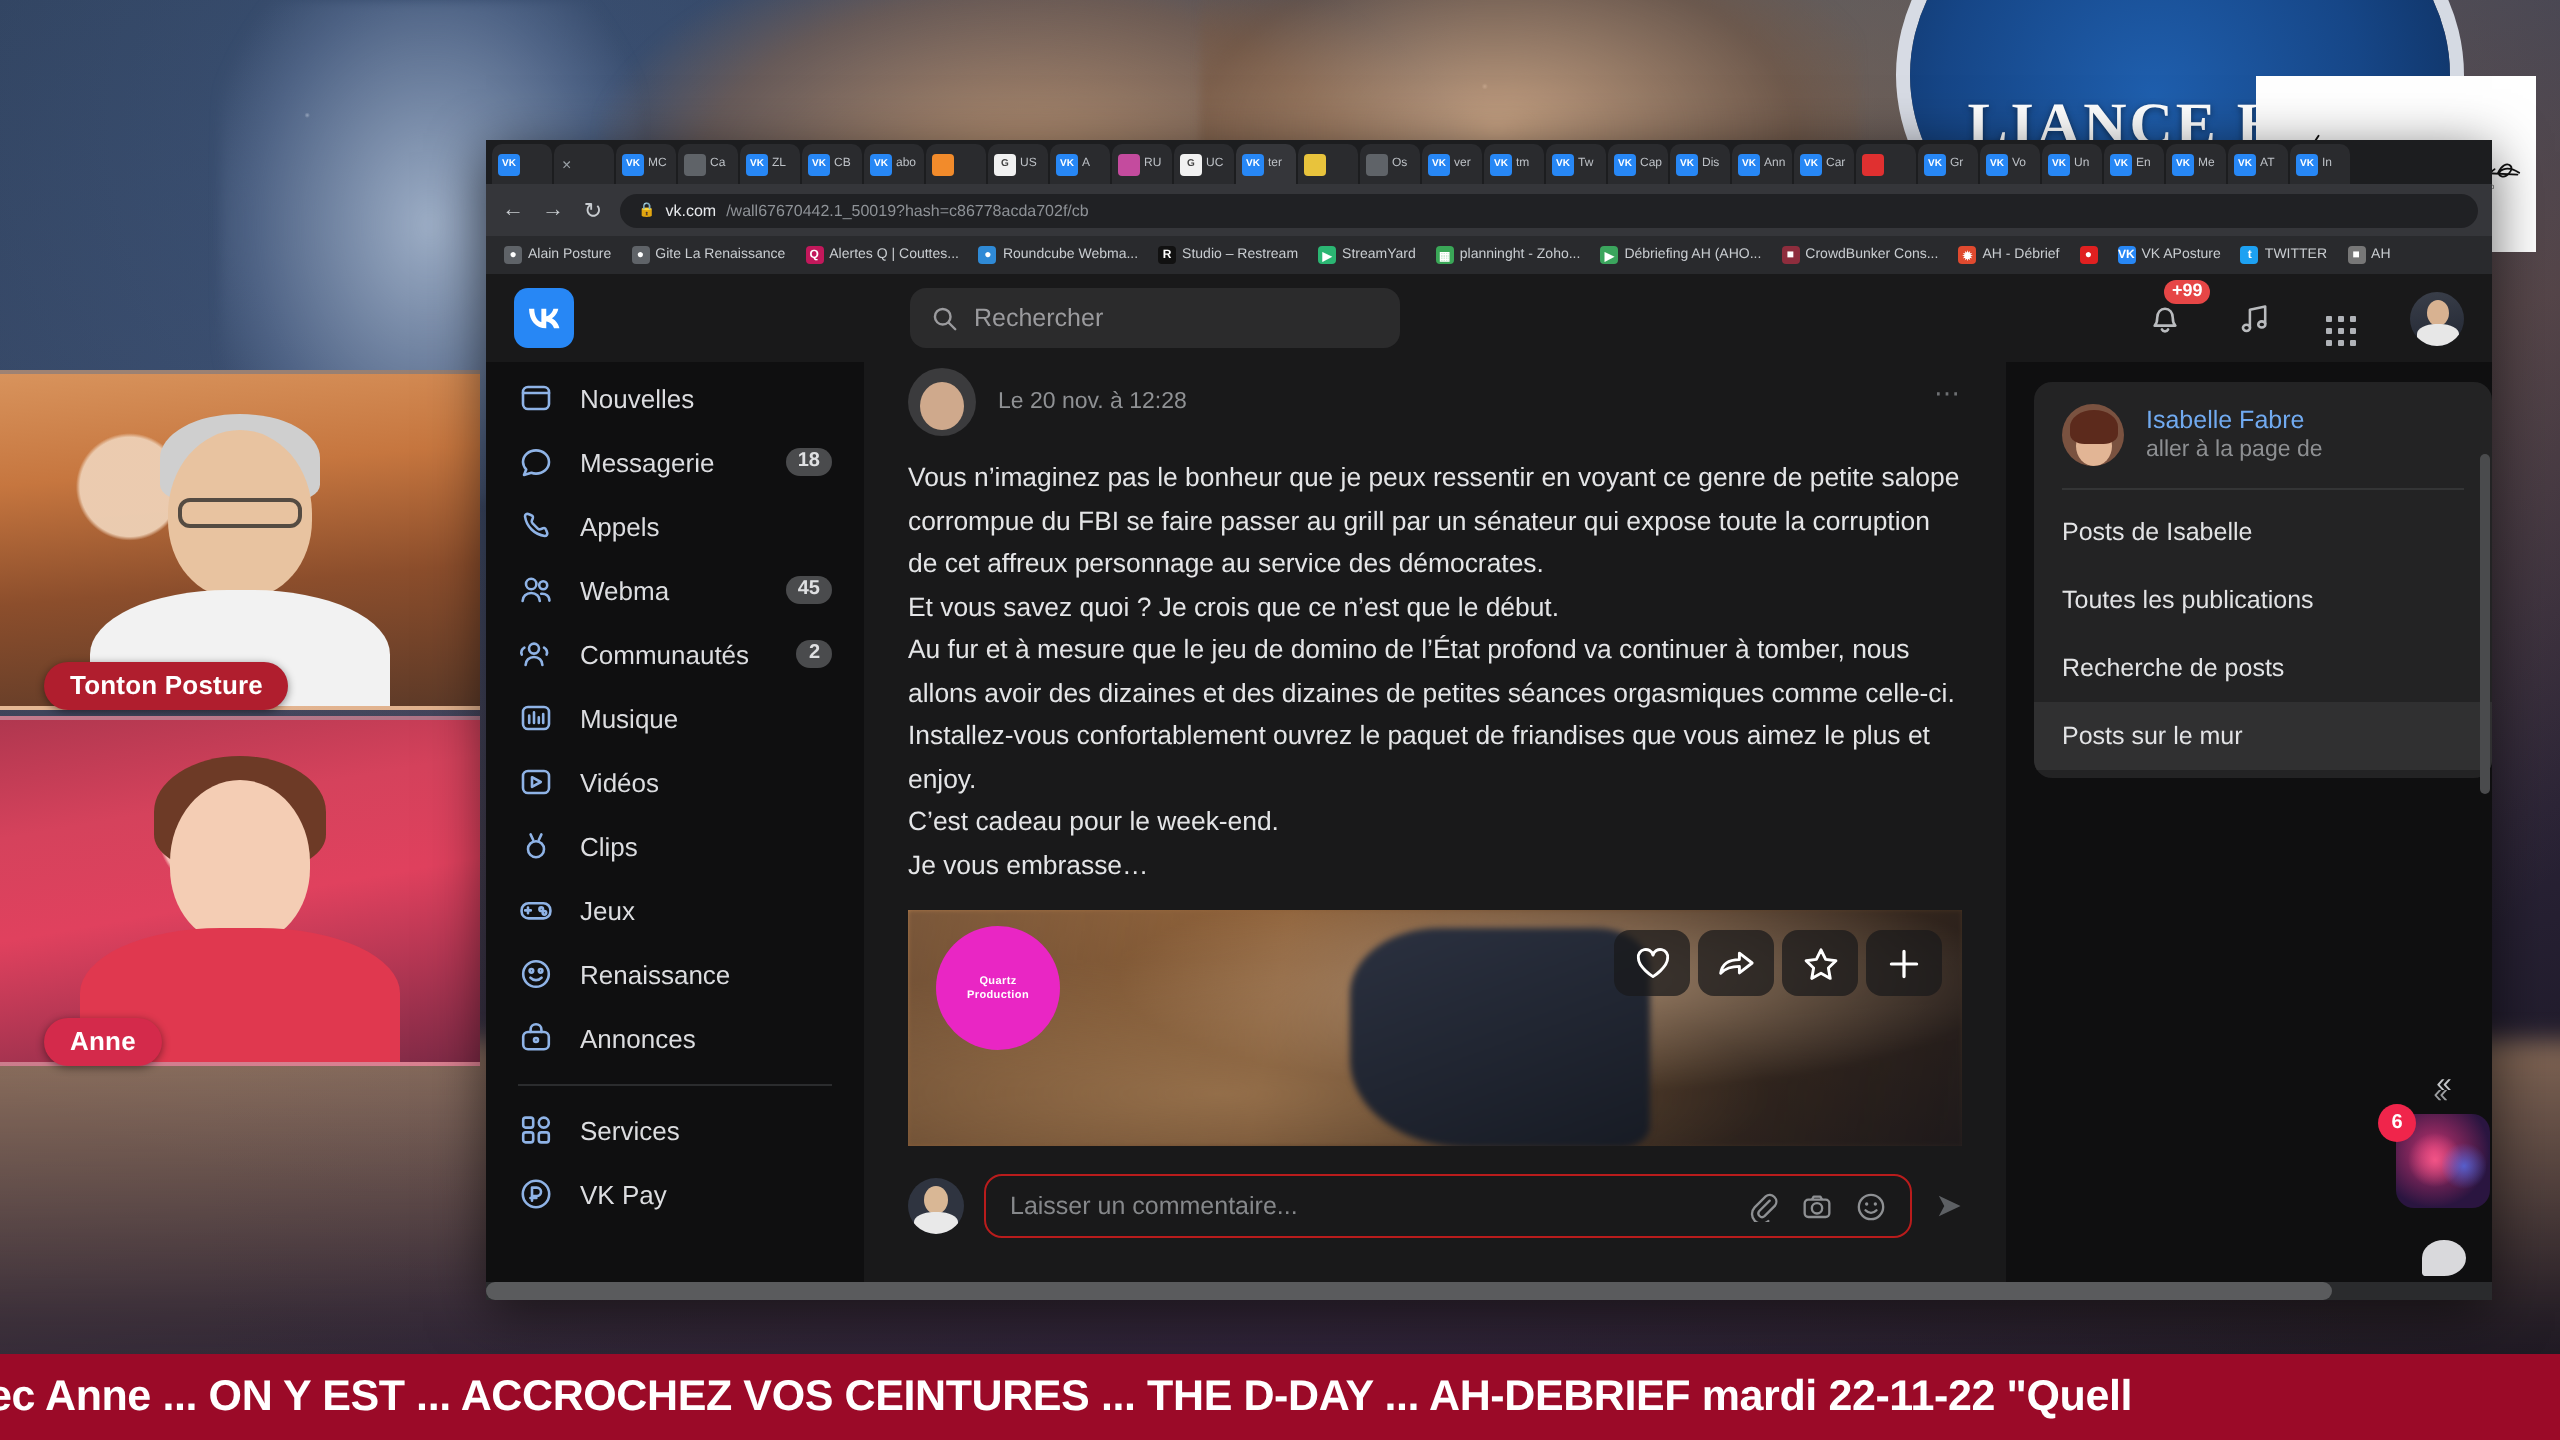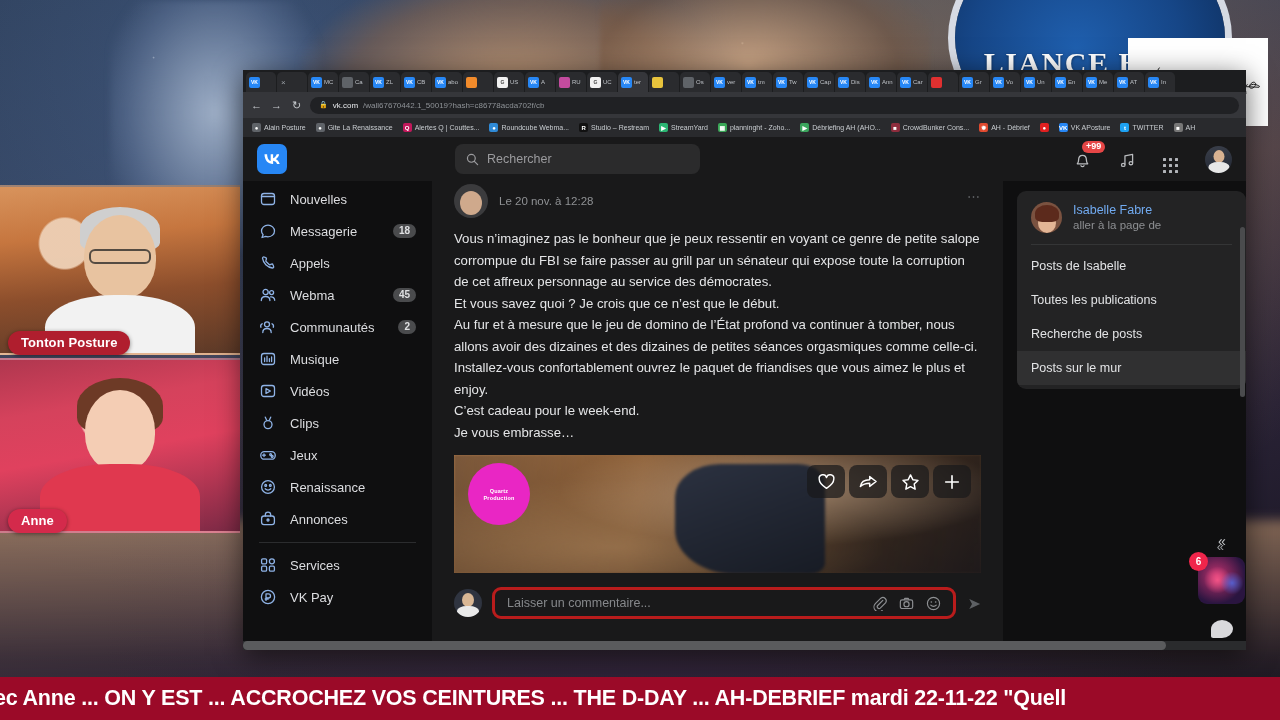--- a/index.html
+++ b/index.html
@@ -91,21 +91,21 @@
   .cam-a .head { top:28px; width:72px; height:84px; background:#e8c3a0; }
   .cam-a .hair { top:20px; width:80px; height:44px; background:#cfcfcf; border-radius:50% 50% 20% 20%; }
   .cam-a .body { top:108px; width:150px; height:70px; background:#f2f2f2; border-radius:46% 46% 0 0; }
   .cam-a .glasses{ position:absolute; left:50%; top:62px; transform:translateX(-50%);
     width:62px; height:15px; border:2px solid rgba(35,35,35,.75); border-radius:6px; }
   .cam-b .head { top:30px; width:70px; height:82px; background:#f4cdb4; }
   .cam-b .hair { top:18px; width:86px; height:56px; background:#6d3a26; border-radius:50% 50% 30% 30%; }
   .cam-b .body { top:104px; width:160px; height:74px; background:#e0384f; border-radius:44% 44% 0 0; }
 
   .cam-label {
-    position:absolute; left:8px; border-radius:13px; color:#fff;
+    position:absolute; left:22px; border-radius:13px; color:#fff;
     font-size:13px; font-weight:700; padding:4px 13px 5px; letter-spacing:.1px;
     box-shadow:0 1px 4px rgba(0,0,0,.45);
   }
   .cam-label-a { top:-27px; background:#b01e2e; }
   .cam-label-b { top:-27px; background:#d42a4b; }
   .cam-label-wrap { position:absolute; left:0; width:240px; }
 
   
   .browser {
     position:absolute; left:243px; top:70px; width:1003px; height:580px;
@@ -214,21 +214,21 @@
   .m-act { width:38px; height:33px; border-radius:8px; background:rgba(25,25,27,.72);
     display:flex; align-items:center; justify-content:center; color:#fff; }
 
   .comment-bar { display:flex; align-items:center; gap:10px; padding:14px 22px 0; }
   .cb-av { width:28px; height:28px; border-radius:50%; overflow:hidden; position:relative;
     background:#2f3440; flex:0 0 auto; }
   .cb-av .h { position:absolute; left:50%; top:16%; transform:translateX(-50%);
     width:12px; height:14px; border-radius:50%; background:#d9b795; }
   .cb-av .b { position:absolute; left:50%; bottom:0; transform:translateX(-50%);
     width:22px; height:11px; border-radius:45% 45% 0 0; background:#e9e9e9; }
-  .cb-input { flex:1; height:32px; border:3px solid #b91c1c; border-radius:9px;
+  .cb-input { flex:1; height:32px; border:1px solid #b91c1c; border-radius:9px;
     display:flex; align-items:center; padding:0 12px; font-size:12.5px; color:#86888b; }
   .cb-icons { margin-left:auto; display:flex; gap:12px; color:#8e9093; }
   .cb-send { color:#5d6064; font-size:16px; padding-left:2px; }
 
   
   .vk-rail { width:235px; flex:0 0 auto; padding:10px 0 0 6px; }
   .rail-card { background:#232324; border-radius:9px; overflow:hidden; padding:11px 0 4px; }
   .rail-user { display:flex; align-items:center; gap:11px; padding:0 14px 11px; }
   .rail-av { width:31px; height:31px; border-radius:50%; overflow:hidden; position:relative;
     background:#7a5240; flex:0 0 auto; }

